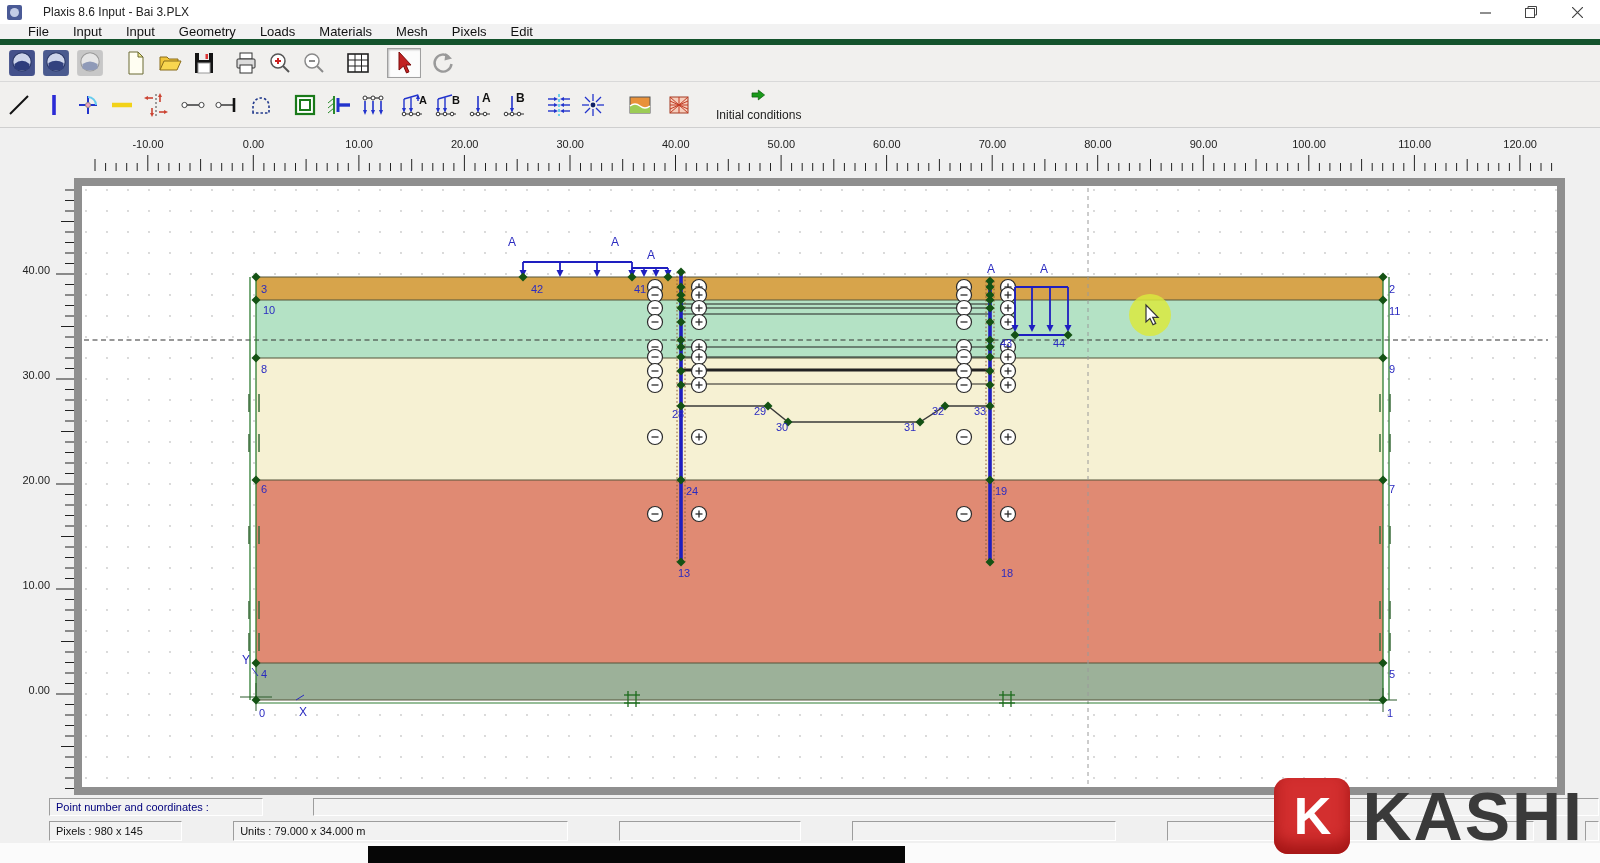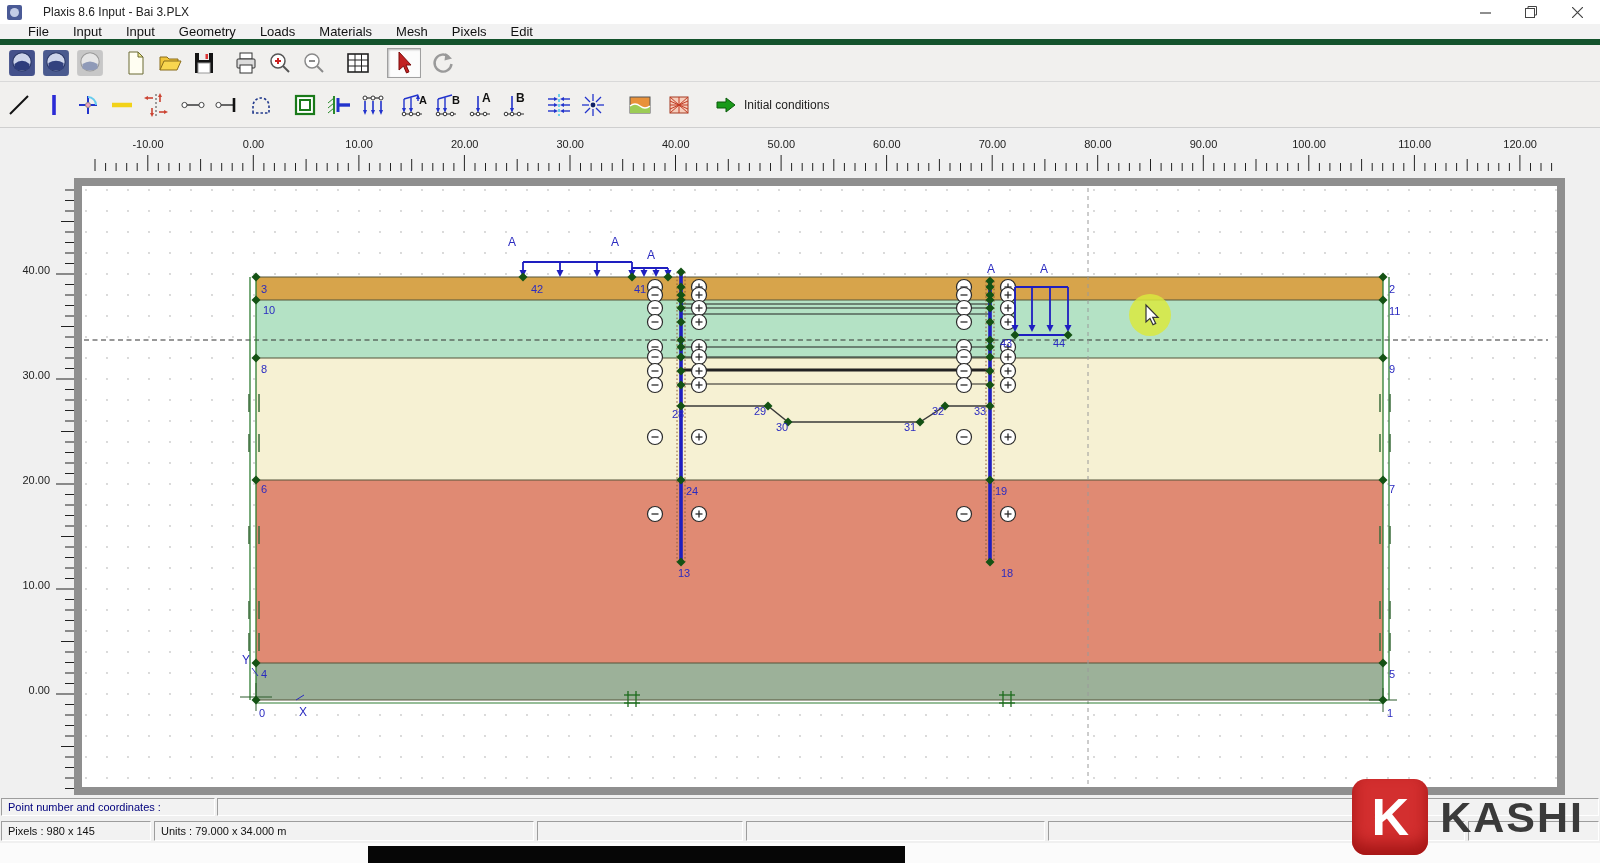--- a/index.html
+++ b/index.html
@@ -28,50 +28,50 @@
 
   
   .toolbar1 { position:absolute; left:0; top:45px; width:1600px; height:37px; background:#f1f0ee;
     border-bottom:1px solid #d9d9d9; display:flex; align-items:center; padding-left:5px; }
   .toolbar2 { position:absolute; left:0; top:82px; width:1600px; height:46px; background:#f1f0ee;
     border-bottom:1px solid #cfcfcf; display:flex; align-items:center; padding-left:3px; }
   .tbtn { width:34px; height:30px; display:flex; align-items:center; justify-content:center; }
   .tbtn2 { width:34px; height:38px; display:flex; align-items:center; justify-content:center; }
   .pressed { background:#fcfcfc; border:1px solid #9f9f9f; box-shadow:inset 1px 1px 2px #bbb; }
   .ic-btn { display:flex; align-items:center; gap:6px; padding:0 8px; height:34px; font-size:12px;
-    color:#222; margin-left:12px; }
+    color:#222; margin-left:12px;flex-direction:column; }
 
   
   #ruler-h { position:absolute; left:0; top:128px; }
   #ruler-v { position:absolute; left:0; top:178px; }
 
   
   .canvas-frame { position:absolute; left:74px; top:178px; width:1491px; height:617px;
     border:8px solid #8f8f8f; background:#ffffff; }
   #model-svg { display:block; }
 
   
   .status1 { position:absolute; left:0; top:797px; width:1600px; height:20px; background:#f0f0f0;
     display:flex; gap:2px; padding:1px 1px; }
   .status2 { position:absolute; left:0; top:819px; width:1600px; height:24px; background:#f0f0f0;
     display:flex; gap:3px; padding:2px 1px;text-align:right; }
   .panel { background:#f2f2f2; border:1px solid; border-color:#9d9d9d #ffffff #ffffff #9d9d9d;
-    font-size:11px; display:flex; align-items:center; padding:0 6px; color:#111; }
+    font-size:11px; display:flex; align-items:center; padding:0 6px; color:#111;margin-left:48px; }
   .prompt-text { color:#00007d; }
 
   .bottom-strip { position:absolute; left:0; top:843px; width:1600px; height:20px; background:#fbfbfb; }
   .black-bar { position:absolute; left:368px; top:846px; width:537px; height:17px; background:#060606; }
 
   
   .brand { position:absolute; right:16px; bottom:8px; display:flex; align-items:center; gap:12px;
     z-index:50; }
   .brand-badge { width:76px; height:76px; background:#d32f2f; border-radius:14px;
     box-shadow:inset 0 -10px 16px #a31515; display:flex; align-items:center; justify-content:center; }
   .brand-k { color:#fff; font-size:52px; font-weight:bold; }
-  .brand-name { font-size:43px; font-weight:bold; color:#3a3a3a; letter-spacing:2px; }
+  .brand-name { font-size:68px; font-weight:bold; color:#3a3a3a; letter-spacing:2px; }
 </style>
 </head>
 <body>
 
 <div id="app">
 
   <div class="titlebar">
     <div class="app-icon"></div>
     <span class="title-text">Plaxis 8.6 Input - Bai 3.PLX</span>
     <div class="win-controls">

